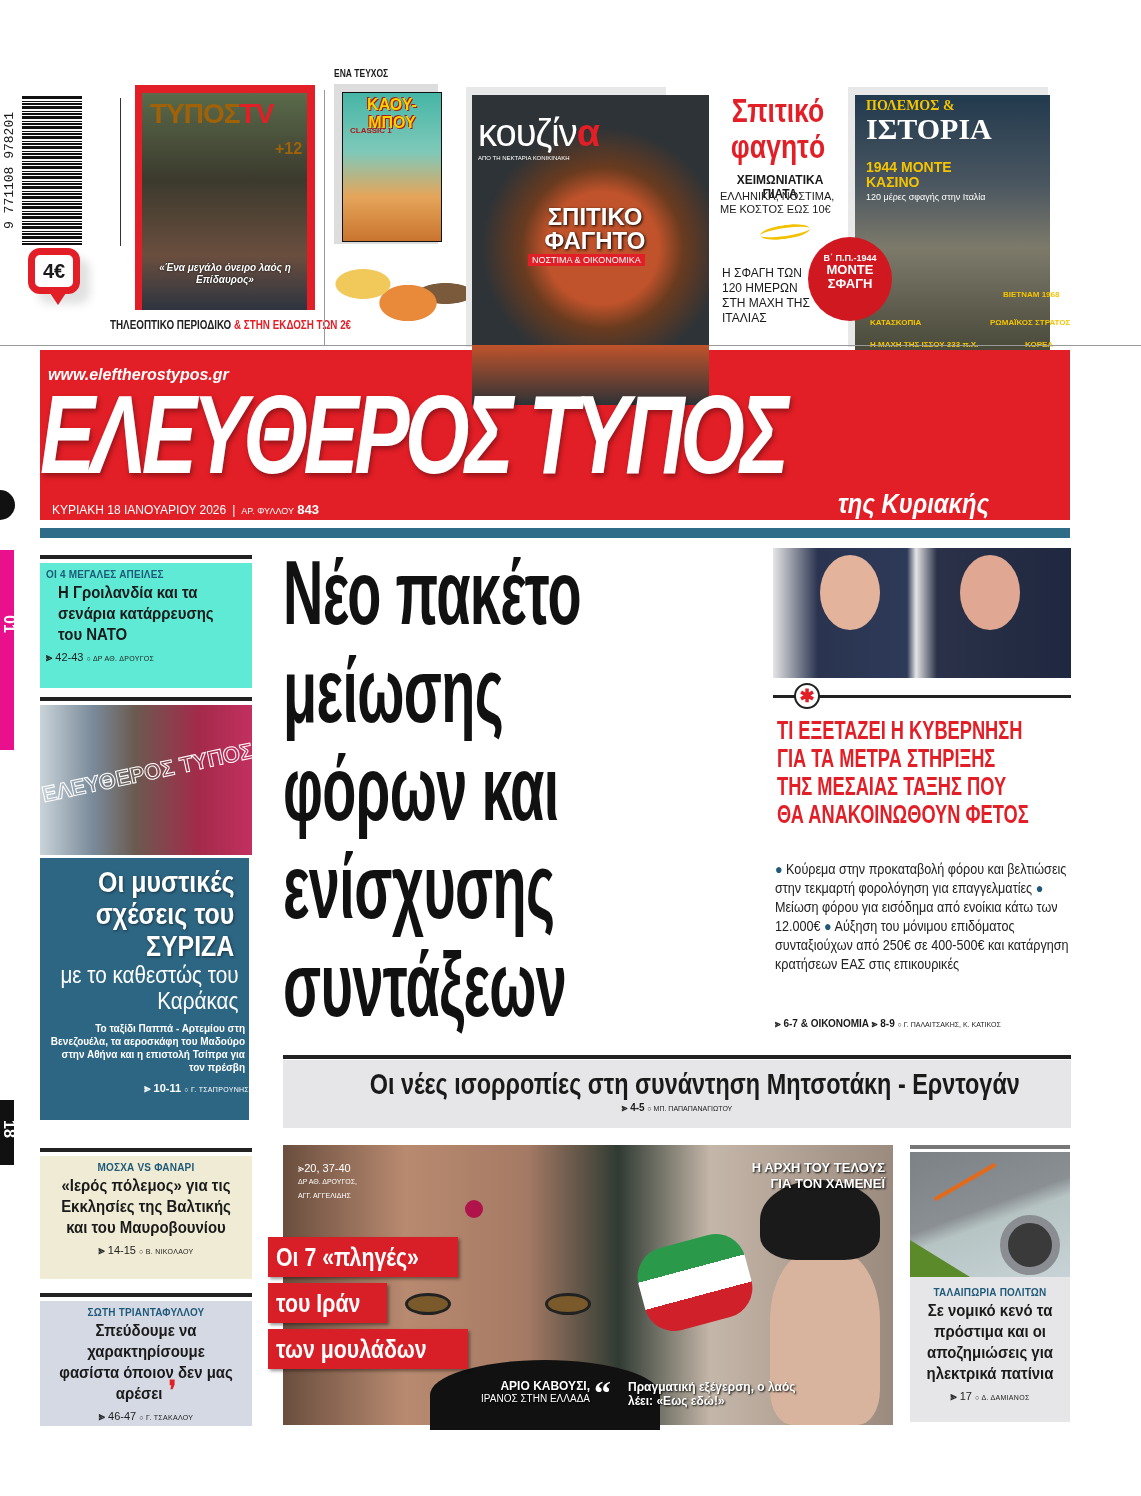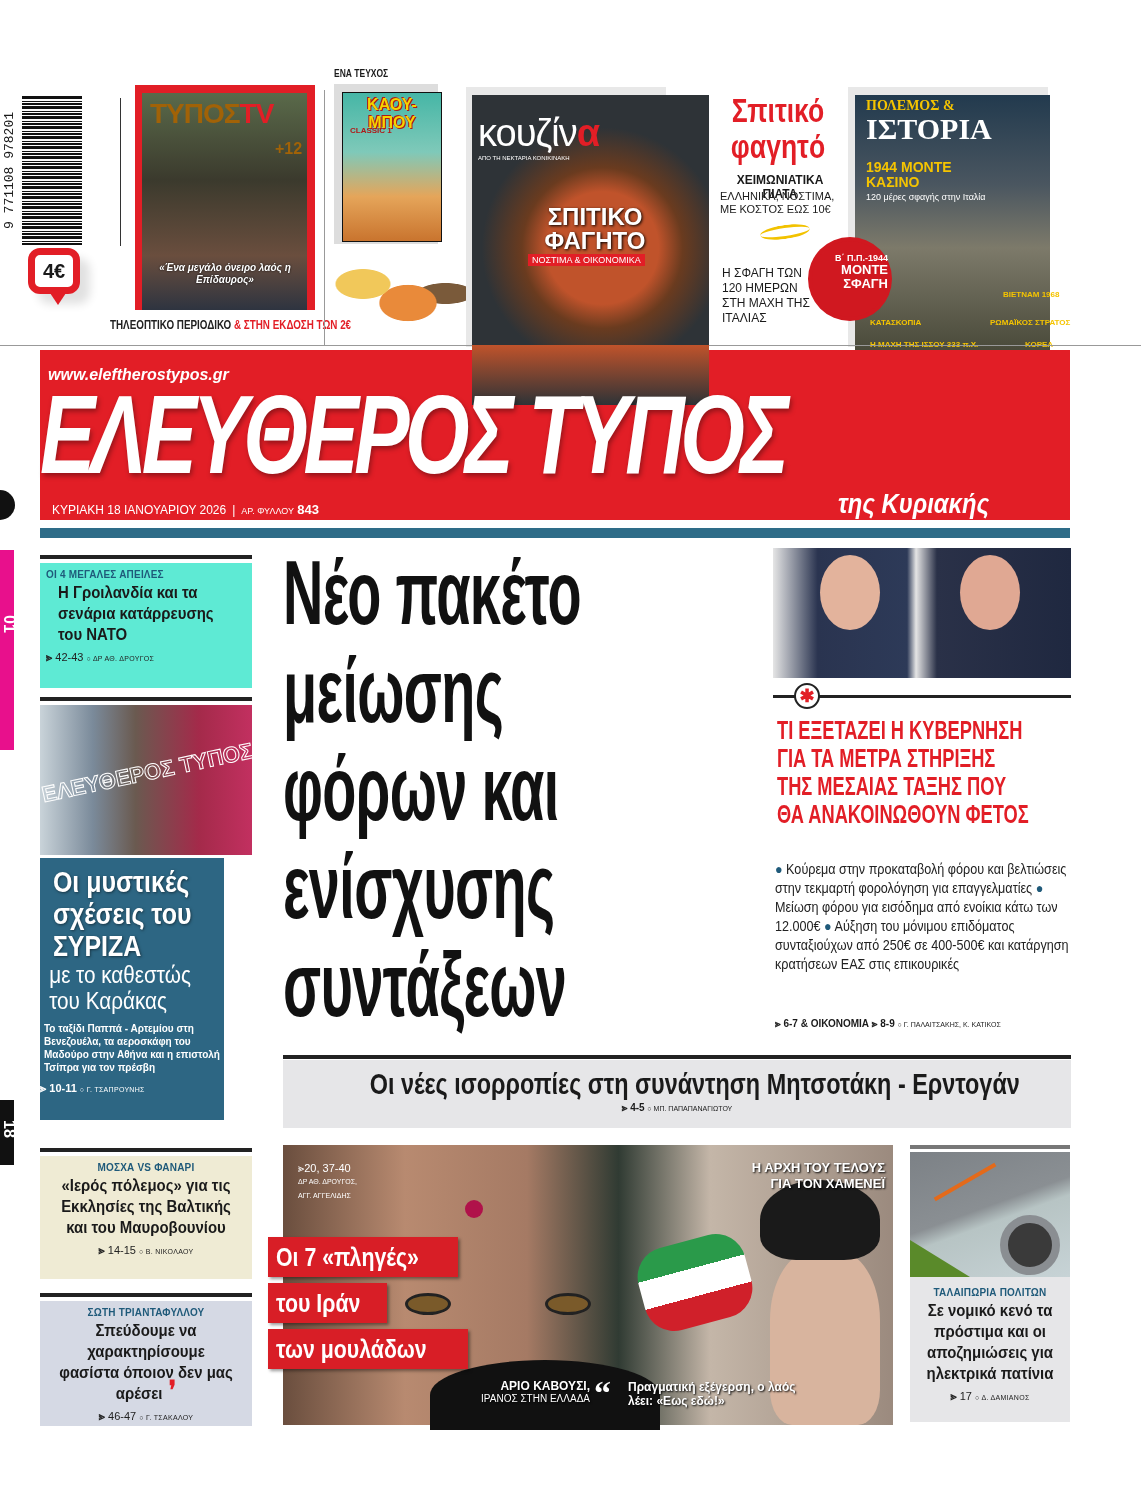--- a/index.html
+++ b/index.html
@@ -42,21 +42,21 @@
   .food-swash { left: 760px; top: 225px; width: 50px; height: 14px; border-top: 3px solid #f2c200; border-bottom: 3px solid #f2c200; border-radius: 50%; transform: rotate(-8deg); }
   .food-desc { left: 722px; top: 266px; width: 100px; font-size: 12px; line-height: 15px; }
 
   .war-bg { left: 848px; top: 87px; width: 200px; height: 260px; background: #e8e8e8; }
   .war { left: 855px; top: 95px; width: 195px; height: 255px; background: linear-gradient(180deg, #223a4e 0%, #4a5660 35%, #7d7a6a 60%, #4a4a3a 100%); }
   .war-title { left: 866px; top: 98px; font-size: 14px; font-weight: bold; color: #f5c400; font-family: "Liberation Serif", serif; }
   .war-title2 { left: 866px; top: 112px; font-size: 30px; font-weight: bold; color: #fff; font-family: "Liberation Serif", serif; }
   .war-head { left: 866px; top: 160px; font-size: 14px; font-weight: bold; color: #f5c400; line-height: 15px; }
   .war-sub { left: 866px; top: 192px; font-size: 9px; color: #fff; }
   .war-side { left: 1003px; top: 290px; font-size: 8px; color: #f5c400; font-weight: bold; }
-  .war-seal { left: 812px; top: 241px; width: 76px; height: 76px; border-radius: 50%; background: #d01820; color: #fff; text-align: right; padding-top: 12px; box-shadow: 0 0 0 4px #d01820; }
+  .war-seal { left: 812px; top: 241px; width: 76px; height: 76px; border-radius: 50%; background: #d01820; color: #fff; text-align: center; padding-top: 12px; box-shadow: 0 0 0 4px #d01820; }
   .war-seal .s1 { font-size: 9px; font-weight: bold; }
   .war-seal .s2 { font-size: 13px; font-weight: bold; line-height: 14px; }
 
   
   .masthead { left: 40px; top: 350px; width: 1030px; height: 150px; background: #e21e26; }
   .mast-url { left: 48px; top: 366px; font-size: 16px; font-weight: bold; font-style: italic; color: #fff; }
   .mast-title { left: 40px; top: 370px; width: 1030px; font-size: 112px; font-weight: bold; font-style: italic; color: #fff; letter-spacing: -6px; white-space: nowrap; transform: scaleX(0.74); transform-origin: left; text-shadow: 2px 3px 6px rgba(0,0,0,0.35); }
   .mast-date { left: 52px; top: 502px; font-size: 12px; color: #fff; }
   .mast-date .sep { margin: 0 6px; }
   .mast-date .small { font-size: 9px; }
@@ -78,21 +78,21 @@
   .rule { height: 4px; background: #222; }
   .box-gray { background: #5eead4; text-align: left; padding: 6px 6px; }
   .kicker { font-size: 10px; font-weight: bold; color: #1f5a7a; letter-spacing: 0.2px; }
   .head-s { font-size: 17px; font-weight: bold; line-height: 21px; margin-top: 2px; transform: scaleX(0.88); }
   .ref { font-size: 11px; margin-top: 6px; color: #222; }
   .ref .arrow { font-weight: bold; }
   .ref .author { font-size: 7px; letter-spacing: 0.3px; }
 
   .photo-left { left: 40px; top: 705px; width: 212px; height: 150px; background: linear-gradient(90deg, #c9d3d9 0%, #7a8a9a 25%, #6a5a50 45%, #a42a4a 75%, #c23060 100%); overflow: hidden; }
   .photo-left-wm { left: 40px; top: 760px; font-size: 22px; color: transparent; -webkit-text-stroke: 1px #fff; font-weight: bold; transform: rotate(-12deg); white-space: nowrap; }
-  .blue-box { left: 40px; top: 858px; width: 184px; height: 262px; background: #2d6683; color: #fff; text-align: left; padding-top: 8px; }
+  .blue-box { left: 40px; top: 858px; width: 209px; height: 262px; background: #2d6683; color: #fff; text-align: right; padding-top: 8px; }
   .blue-box .h1 { font-size: 29px; font-weight: bold; line-height: 32px; transform: scaleX(0.86); text-shadow: 1px 1px 3px rgba(0,0,0,0.5); }
   .blue-box .h2 { font-size: 23px; line-height: 26px; transform: scaleX(0.9); }
   .blue-box .body { font-size: 10px; font-weight: bold; line-height: 13px; margin-top: 8px; padding: 0 4px; }
   .blue-box .ref { color: #fff; margin-top: 8px; }
 
   .box-beige { background: #efebd4; text-align: center; padding: 6px 6px; }
   .box-lilac { background: #d5d9e4; text-align: center; padding: 6px 6px; }
   .comma-red { color: #e21e26; font-weight: bold; font-size: 26px; line-height: 0; }
 
   

